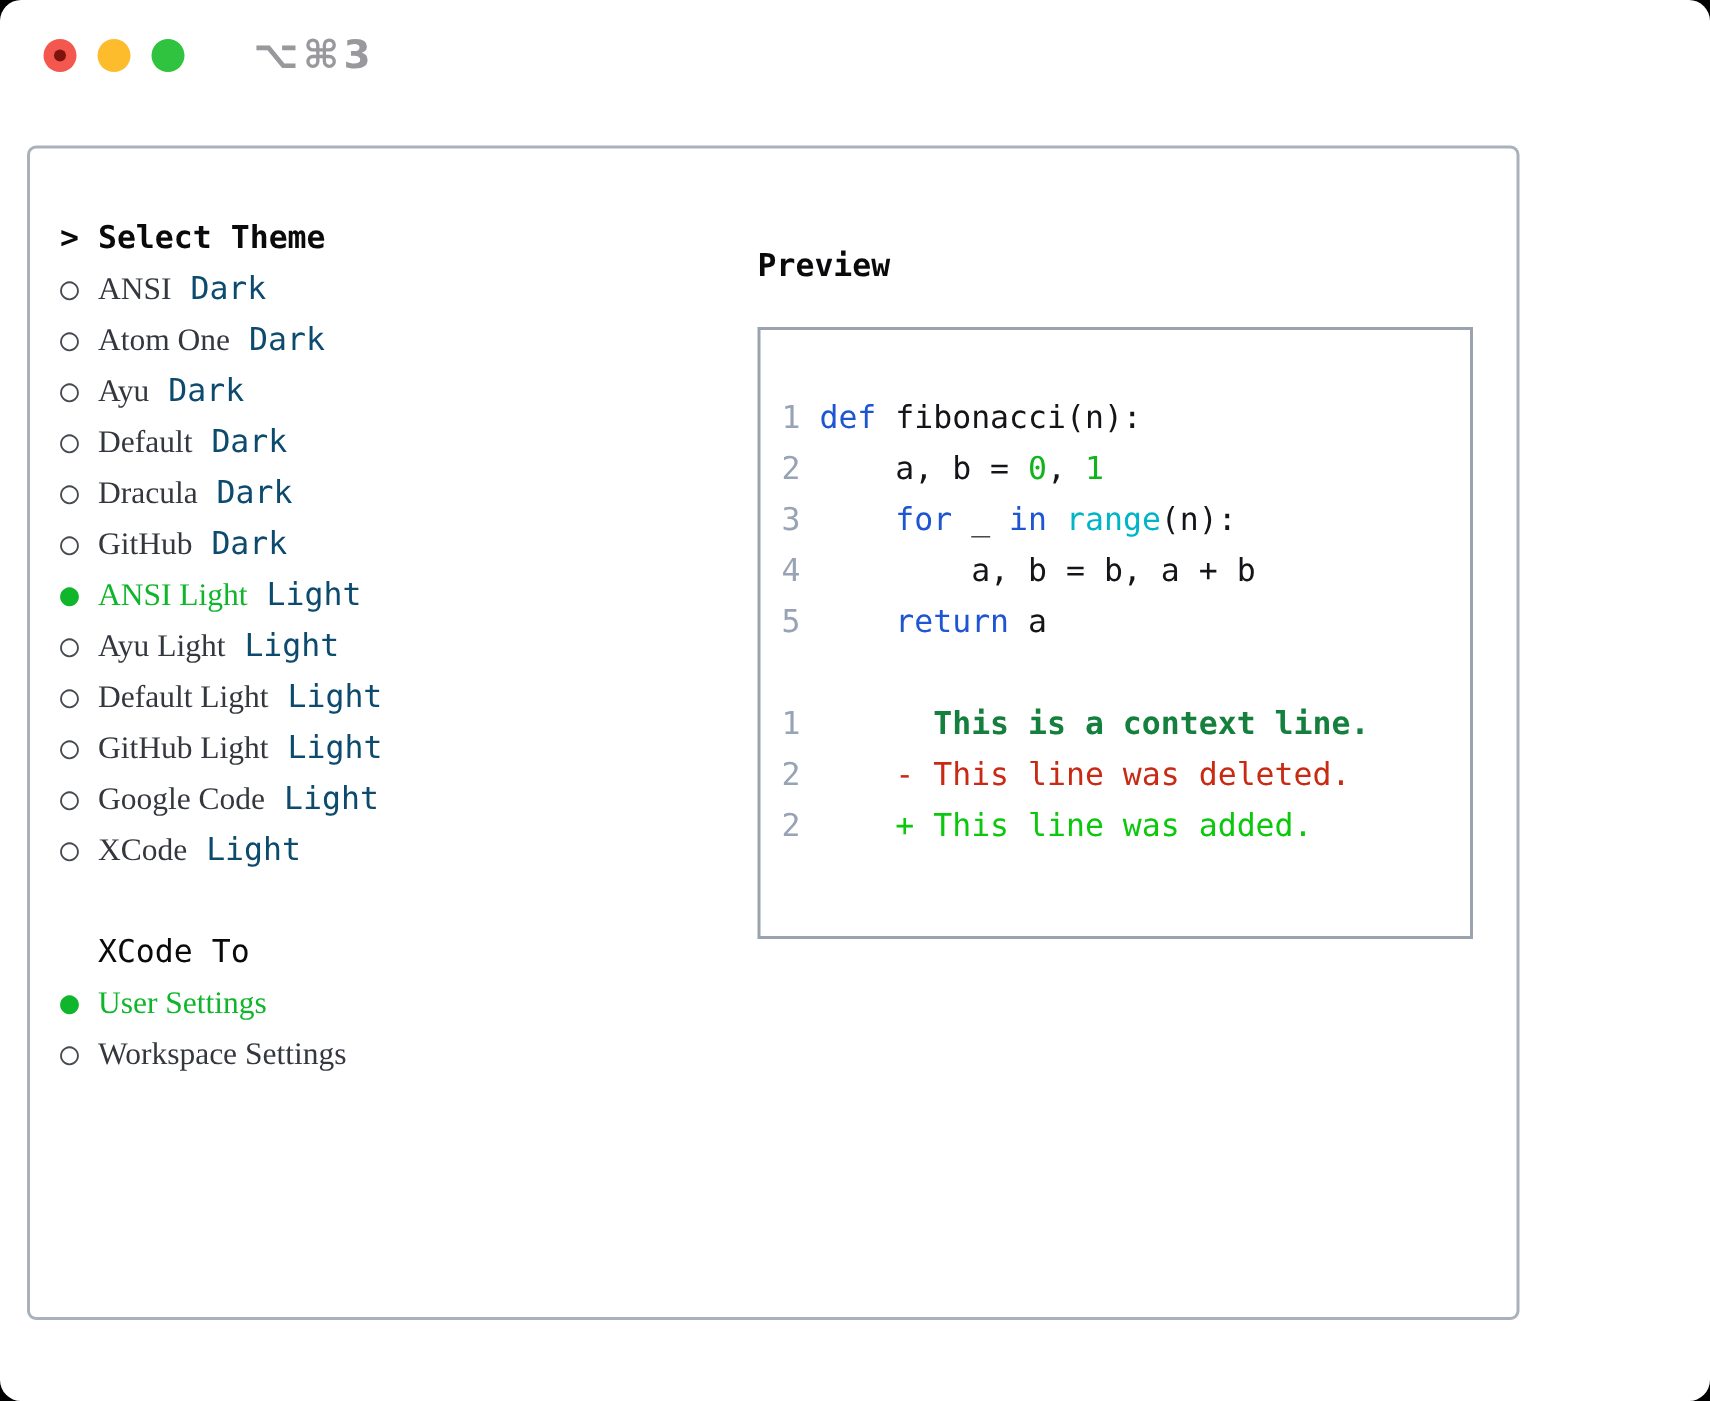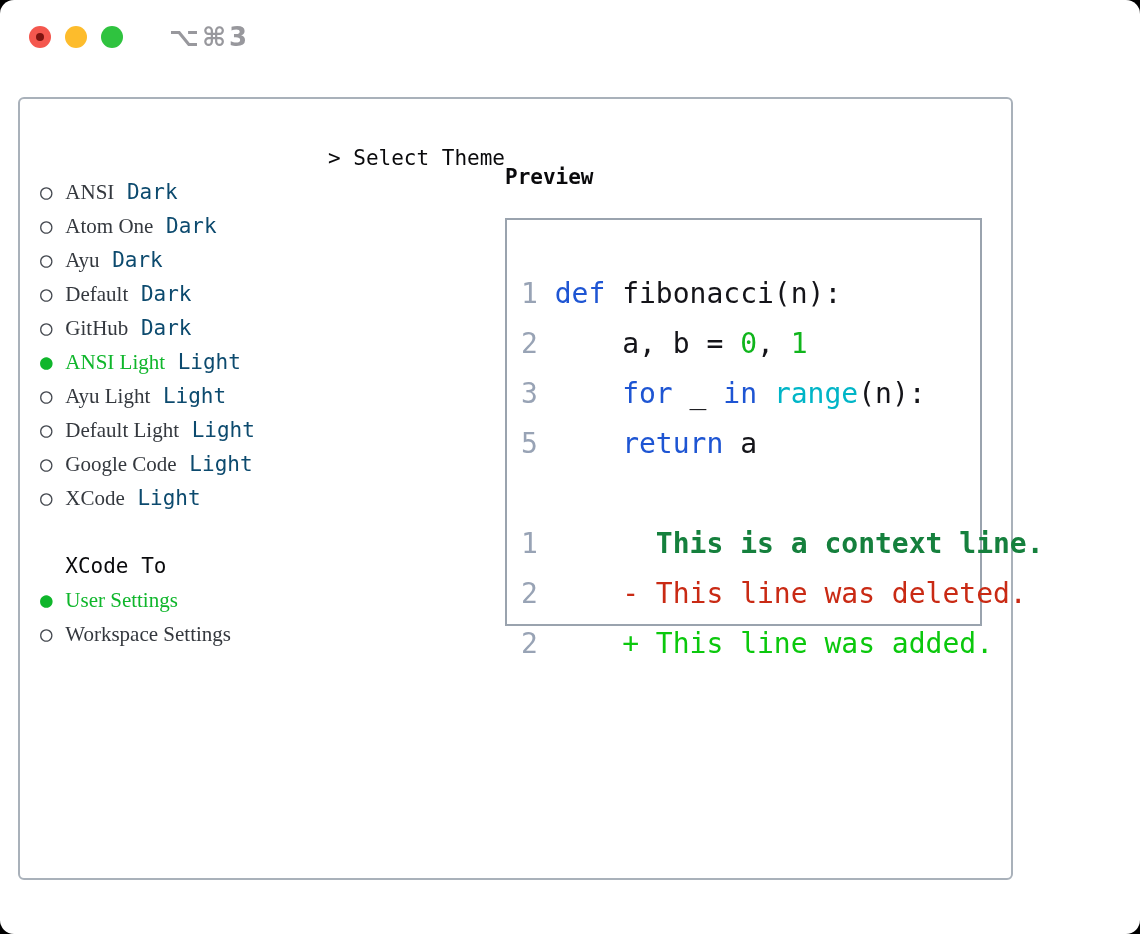--- a/index.html
+++ b/index.html
@@ -15,33 +15,33 @@
   .light.green{background:var(--traffic-green);}
   .title{font-family:"DejaVu Sans",sans-serif;font-weight:700;font-size:26px;color:#98989d;
          letter-spacing:3px;margin-left:32px;white-space:pre;}
   
   .main-box{position:absolute;left:18px;top:97px;width:995px;height:783px;box-sizing:border-box;
             border:2px solid #a9b1ba;border-radius:6px;display:flex;padding:42px 0 0 20px;}
   .left-col{width:465px;flex:none;}
   .right-col{flex:1;}
   .row{white-space:pre;height:34px;line-height:34px;font-size:21px;color:#34383e;}
   .row.blank{height:34px;}
-  .menu-header{font-weight:400;color:#0a0a0c;text-align:right;}
+  .menu-header{font-weight:700;color:#0a0a0c;}
   .prompt{color:#0a0a0c;}
   .bullet{color:#464a51;}
   .name{color:#34383e;font-family:Liberation Serif, serif;}
   .variant{color:#0c4a6e;}
   .sel{color:var(--sel-green) !important;}
   .apply-header{color:#0a0a0c;padding-left:2ch;}
   .hint{width:430px;font-size:21px;line-height:34px;color:#98a2b1;}
   
   .preview-label{font-weight:700;font-size:21px;line-height:34px;height:34px;color:#0a0a0c;white-space:pre;margin-top:19px;}
   .preview-box{margin-top:24px;width:477px;height:408px;box-sizing:border-box;
                border:2px solid #9aa3ae;padding:41px 0 0 14px;}
-  .cline{white-space:pre;height:34px;line-height:34px;font-size:28px;color:#141419;margin-top:16px;}
+  .cline{white-space:pre;height:34px;line-height:34px;font-size:21px;color:#141419;}
   .ln{display:inline-block;width:2ch;color:#98a3b5;}
   .seg.fg{color:#141419;}
   .seg.kw{color:var(--kw-blue);}
   .seg.fn{color:var(--fn-cyan);}
   .seg.num{color:var(--num-green);}
   .seg.ctx{color:#15803d;font-weight:bold;}
   .seg.del{color:var(--del-red);}
   .seg.add{color:var(--add-green);}
 </style>
 </head>
@@ -56,43 +56,46 @@
   </div>
 
   <div class="main-box">
     <div class="left-col">
       <div class="row menu-header"><span class="prompt">&gt; </span><span>Select Theme</span></div>
       <div id="theme-list">
           <div class="row theme-row"><span class="bullet">○ </span><span class="name">ANSI</span><span class="variant"> Dark</span></div>
           <div class="row theme-row"><span class="bullet">○ </span><span class="name">Atom One</span><span class="variant"> Dark</span></div>
           <div class="row theme-row"><span class="bullet">○ </span><span class="name">Ayu</span><span class="variant"> Dark</span></div>
           <div class="row theme-row"><span class="bullet">○ </span><span class="name">Default</span><span class="variant"> Dark</span></div>
+          <div class="row theme-row"><span class="bullet">○ </span><span class="name">Dracula</span><span class="variant"> Dark</span></div>
           <div class="row theme-row"><span class="bullet">○ </span><span class="name">GitHub</span><span class="variant"> Dark</span></div>
           <div class="row theme-row"><span class="bullet sel">● </span><span class="name sel">ANSI Light</span><span class="variant"> Light</span></div>
           <div class="row theme-row"><span class="bullet">○ </span><span class="name">Ayu Light</span><span class="variant"> Light</span></div>
           <div class="row theme-row"><span class="bullet">○ </span><span class="name">Default Light</span><span class="variant"> Light</span></div>
+          <div class="row theme-row"><span class="bullet">○ </span><span class="name">GitHub Light</span><span class="variant"> Light</span></div>
           <div class="row theme-row"><span class="bullet">○ </span><span class="name">Google Code</span><span class="variant"> Light</span></div>
           <div class="row theme-row"><span class="bullet">○ </span><span class="name">XCode</span><span class="variant"> Light</span></div>
         </div>
       <div class="row blank"></div>
       <div class="row apply-header">XCode To</div>
       <div id="apply-options">
           <div class="row apply-row"><span class="bullet sel">● </span><span class="name sel">User Settings</span></div>
           <div class="row apply-row"><span class="bullet">○ </span><span class="name">Workspace Settings</span></div>
         </div>
       <div class="row blank"></div>
     </div>
 
     <div class="right-col">
       <div class="preview-label">Preview</div>
       <div class="preview-box">
         <div id="preview-lines">
             <div class="cline"><span class="ln">1</span><span class="seg kw">def</span><span class="seg fg"> fibonacci(n):</span></div>
             <div class="cline"><span class="ln">2</span><span class="seg fg">    a, b = </span><span class="seg num">0</span><span class="seg fg">, </span><span class="seg num">1</span></div>
             <div class="cline"><span class="ln">3</span><span class="seg fg">    </span><span class="seg kw">for</span><span class="seg fg"> _ </span><span class="seg kw">in</span><span class="seg fg"> </span><span class="seg fn">range</span><span class="seg fg">(n):</span></div>
+            <div class="cline"><span class="ln">4</span><span class="seg fg">        a, b = b, a + b</span></div>
             <div class="cline"><span class="ln">5</span><span class="seg fg">    </span><span class="seg kw">return</span><span class="seg fg"> a</span></div>
             <div class="cline"><span class="ln"></span></div>
             <div class="cline"><span class="ln">1</span><span class="seg ctx">      This is a context line.</span></div>
             <div class="cline"><span class="ln">2</span><span class="seg del">    - This line was deleted.</span></div>
             <div class="cline"><span class="ln">2</span><span class="seg add">    + This line was added.</span></div>
           </div>
       </div>
     </div>
   </div>
 </div>

